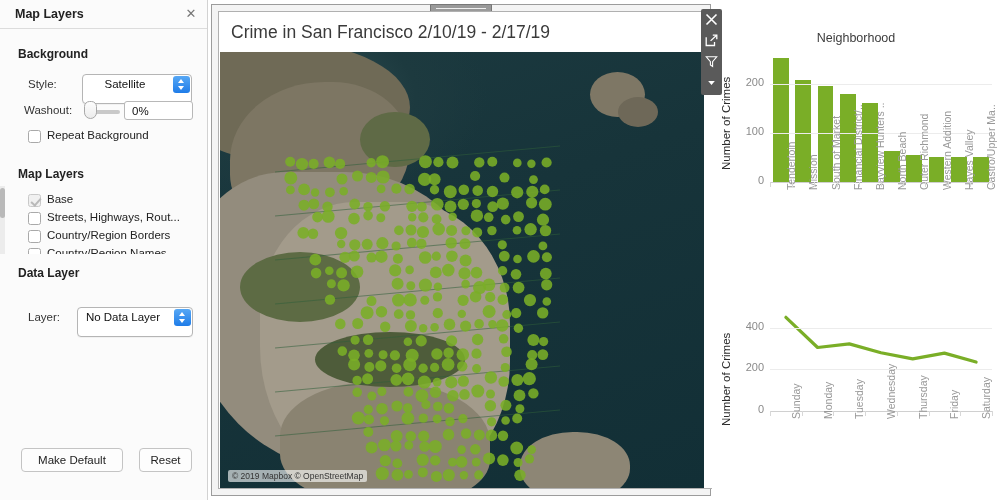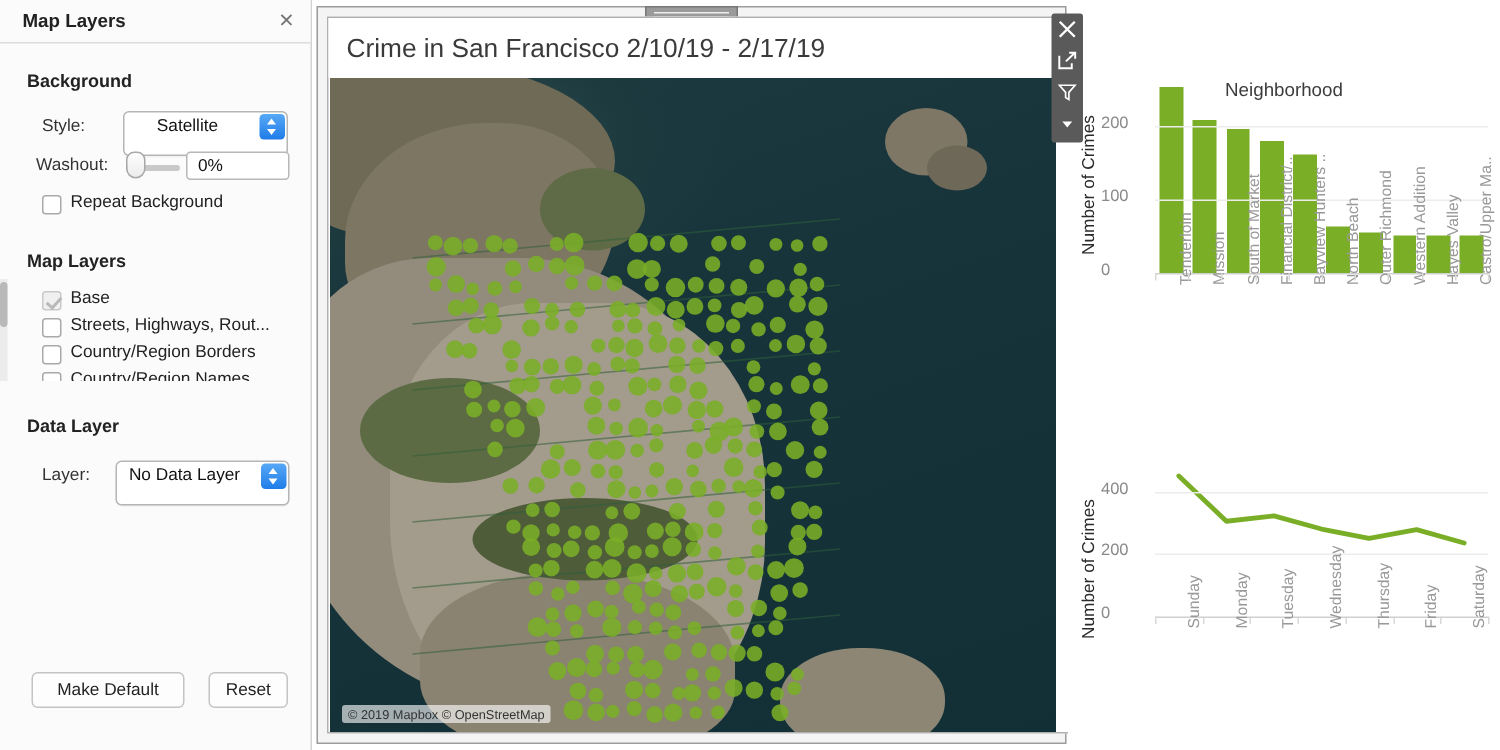--- a/index.html
+++ b/index.html
@@ -172,21 +172,21 @@
   .chart-title {
     position: absolute; width: 100%; text-align: center;
     font-size: 12.5px; color: #3c3c3c;
   }
   .axis-ylabel {
     position: absolute; font-size: 11.5px; color: #2b2b2b;
     transform-origin: left top; transform: rotate(-90deg);
     white-space: nowrap;
   }
   .ytick {
-    position: absolute; right: 0; width: 30px; 
+    position: absolute; right: 0; width: 30px; text-align: right;
     font-size: 11px; color: #8a8a8a;
   }
   .gridline { position: absolute; height: 1px; background: #ececec; }
   .bar { position: absolute; bottom: 0; background: #7aae27; }
   .xtick {
     position: absolute; font-size: 10.5px; color: #999;
     transform-origin: left top; transform: rotate(-90deg);
     white-space: nowrap;
   }
   .tickmark { position: absolute; width: 1px; background: #d8d8d8; }
@@ -238,21 +238,21 @@
       <div class="cbrow" style="top:43px;">
         <div class="cbox"></div>
         <div class="cbtext">Country/Region Borders</div>
       </div>
       <div class="cbrow" style="top:61px;">
         <div class="cbox"></div>
         <div class="cbtext">Country/Region Names</div>
       </div>
     </div>
 
-    <div class="sec-title" style="top:277px;">Data Layer</div>
+    <div class="sec-title" style="top:266px;">Data Layer</div>
     <div class="row-label" style="left:28px; top:311px;">Layer:</div>
     <div class="mac-select" style="left:77px; top:307px; width:116px;">
       <div class="val ital">No Data Layer</div>
       <div class="stepper"></div>
     </div>
 
     <button class="btn" style="left:21px; top:448px; width:102px;">Make Default</button>
     <button class="btn" style="left:139px; top:448px; width:53px;">Reset</button>
   </div>
 
@@ -603,21 +603,21 @@
         <svg width="13" height="13" viewBox="0 0 13 13">
             <path d="M3.2 5 L9.8 5 L6.5 9 Z" fill="#fff"></path>
           </svg>
       </div>
     </div>
   </div>
 
   <div id="charts">
 
     <div id="bar-chart" style="position:absolute;left:0;top:0;width:288px;height:295px;">
-      <div class="chart-title" style="top:31px;margin-top:22px;">Neighborhood</div>
+      <div class="chart-title" style="top:31px;">Neighborhood</div>
       <div class="axis-ylabel" style="left:8px; top:170px;">Number of Crimes</div>
       <div id="bar-plot" style="position:absolute;left:58px;top:55px;width:222px;height:127px;">
           <div class="bar" title="Tenderloin: 253" style="left: 3.108px; width: 15.984px; height: 123.581px; background: rgb(122, 174, 39);"></div>
           <div class="bar" title="Mission: 208" style="left: 25.308px; width: 15.984px; height: 101.6px; background: rgb(122, 174, 39);"></div>
           <div class="bar" title="South of Market: 197" style="left: 47.508px; width: 15.984px; height: 96.2269px; background: rgb(122, 174, 39);"></div>
           <div class="bar" title="Financial District/..: 180" style="left: 69.708px; width: 15.984px; height: 87.9231px; background: rgb(122, 174, 39);"></div>
           <div class="bar" title="Bayview Hunters ..: 161" style="left: 91.908px; width: 15.984px; height: 78.6423px; background: rgb(122, 174, 39);"></div>
           <div class="bar" title="North Beach: 64" style="left: 114.108px; width: 15.984px; height: 31.2615px; background: rgb(122, 174, 39);"></div>
           <div class="bar" title="Outer Richmond: 55" style="left: 136.308px; width: 15.984px; height: 26.8654px; background: rgb(122, 174, 39);"></div>
           <div class="bar" title="Western Addition: 52" style="left: 158.508px; width: 15.984px; height: 25.4px; background: rgb(122, 174, 39);"></div>

